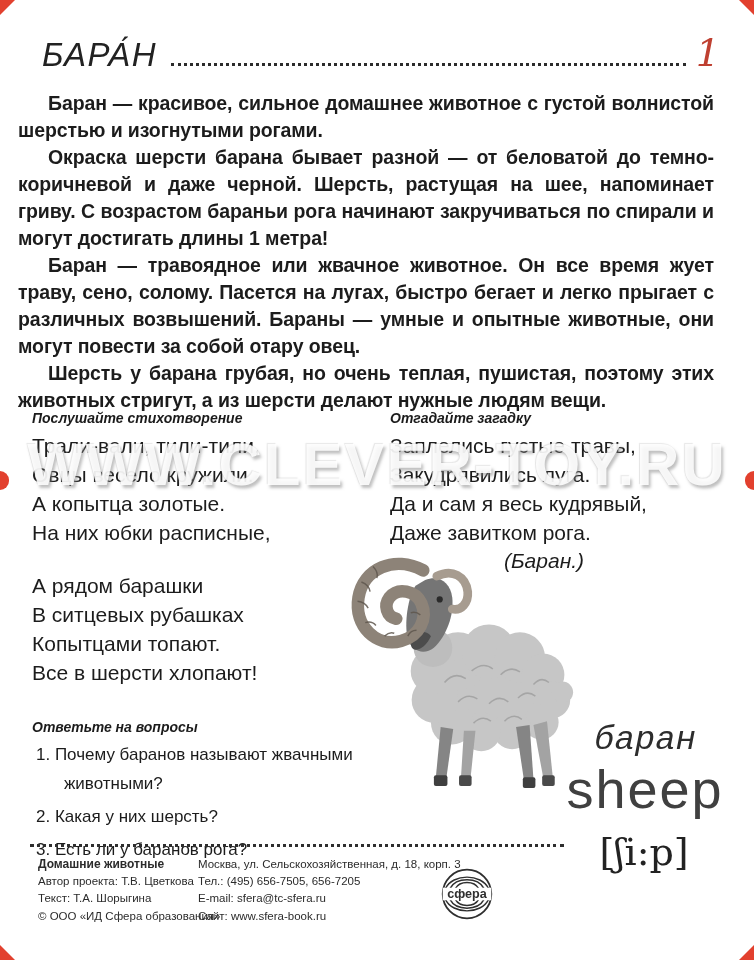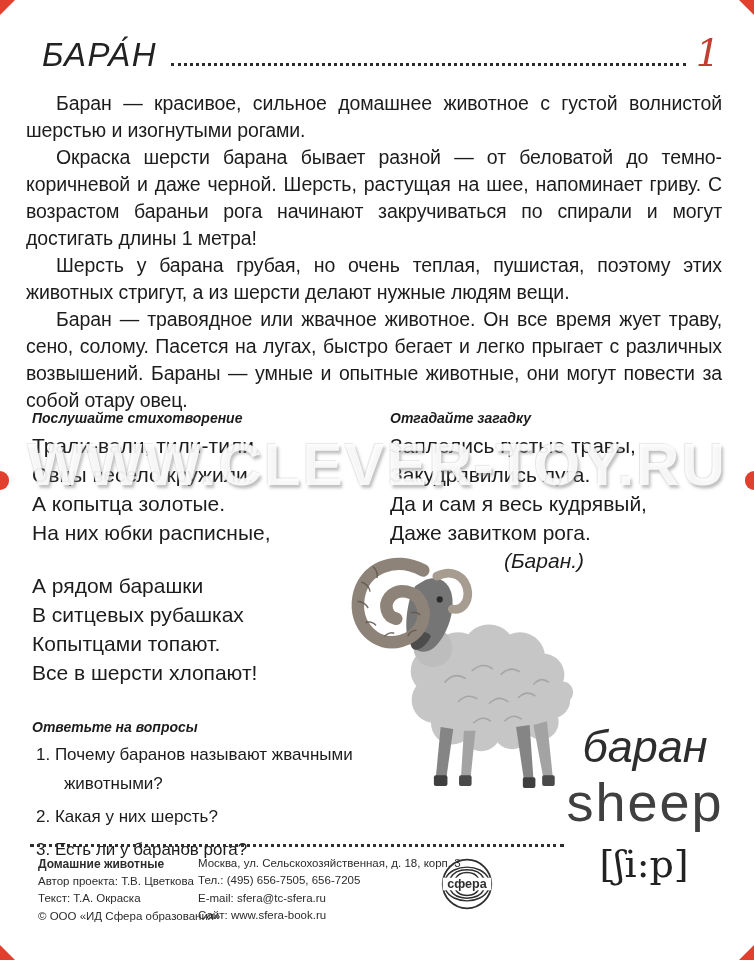--- a/index.html
+++ b/index.html
@@ -32,21 +32,21 @@
   .leader{
     flex:1;height:0.55em;margin:0 10px 0 14px;
     border-bottom:3px dotted #2b2b2b;
   }
   .page-num{
     font-family:"DejaVu Serif",serif;font-style:italic;
     font-size:38px;color:#bf4031;line-height:1;
   }
 
   
-  .body-text{position:absolute;top:90px;left:26px;width:696px;}
+  .body-text{position:absolute;top:90px;left:18px;width:696px;font-weight:bold;}
   .body-text p{
     margin:0;font-size:19.5px;line-height:27px;
     text-align:justify;text-indent:30px;letter-spacing:-0.1px;
   }
 
   .sec-heading{
     font-size:14px;font-weight:bold;font-style:italic;
     margin:0 0 5px 0;color:#1b1b1b;
   }
   .pline{font-size:21px;line-height:29px;}
@@ -63,22 +63,22 @@
 
   
   .ram-wrap{position:absolute;top:545px;left:344px;width:232px;height:248px;z-index:1;}
 
   
   .vocab{
     position:absolute;top:722px;left:552px;width:186px;
     display:flex;flex-direction:column;z-index:2;
   }
   .vocab .ru{
-    font-family:Liberation Sans, sans-serif;font-style:italic;
-    font-size:45px;text-align:center;color:#2d2d2d;line-height:1.1;
+    font-family:Liberation Mono, monospace;font-style:italic;
+    font-size:34px;text-align:center;color:#2d2d2d;line-height:1.1;
   }
   .vocab .en{
     font-size:54px;letter-spacing:2px;text-align:center;
     color:#404040;line-height:1.05;margin-top:2px;font-weight:400;
   }
   .vocab .tr{
     font-family:"DejaVu Serif",serif;font-size:38px;
     text-align:center;padding-right:2px;color:#222;margin-top:12px;
   }
 
@@ -87,21 +87,21 @@
     position:absolute;top:430px;left:50%;transform:translateX(-50%);
     white-space:nowrap;font-size:60px;font-weight:bold;letter-spacing:2px;
     color:rgba(255,255,255,0.88);
     text-shadow:2px 3px 3px rgba(130,130,130,0.50),-1px -1px 1px rgba(160,160,160,0.25);
     z-index:4;pointer-events:none;
   }
 
   
   .footer{position:absolute;top:844px;left:30px;width:696px;z-index:2;}
   .dots-sep{width:534px;border-top:3px dotted #2e2e2e;margin-bottom:8px;}
-  .footer-row{display:flex;align-items:flex-start;}
+  .footer-row{display:flex;align-items:flex-end;}
   .fcol{font-size:11.5px;line-height:1.5;color:#2b2b2b;}
   .fcol div{white-space:nowrap;}
   .fcol1{width:160px;margin-left:8px;}
   .fcol1 .series{font-weight:bold;font-size:12px;}
   .fcol2{width:236px;}
   .logo{margin-left:6px;margin-top:2px;}
 </style>
 </head>
 <body>
 
@@ -116,22 +116,22 @@
 
   <div class="title-row">
     <h1 class="title">БАРА́Н</h1>
     <div class="leader"></div>
     <span class="page-num">1</span>
   </div>
 
   <div class="body-text">
     <p>Баран — красивое, сильное домашнее животное с густой волнистой шерстью и изогнутыми рогами.</p>
     <p>Окраска шерсти барана бывает разной — от беловатой до темно-коричневой и даже черной. Шерсть, растущая на шее, напоминает гриву. С возрастом бараньи рога начинают закручиваться по спирали и могут достигать длины 1 метра!</p>
+    <p>Баран — травоядное или жвачное животное. Он все время жует траву, сено, солому. Пасется на лугах, быстро бегает и легко прыгает с различных возвышений. Бараны — умные и опытные животные, они могут повести за собой отару овец.</p>
     <p>Шерсть у барана грубая, но очень теплая, пушистая, поэтому этих животных стригут, а из шерсти делают нужные людям вещи.</p>
-    <p>Баран — травоядное или жвачное животное. Он все время жует траву, сено, солому. Пасется на лугах, быстро бегает и легко прыгает с различных возвышений. Бараны — умные и опытные животные, они могут повести за собой отару овец.</p>
   </div>
 
   <div class="col-left">
     <h2 class="sec-heading">Послушайте стихотворение</h2>
     <div class="pline">Трали-вали, тили-тили,</div>
     <div class="pline">Овцы весело кружили.</div>
     <div class="pline">А копытца золотые.</div>
     <div class="pline">На них юбки расписные,</div>
     <div class="stanza-gap"></div>
     <div class="pline">А рядом барашки</div>
@@ -228,21 +228,21 @@
   </div>
 
   <div class="watermark">WWW.CLEVER-TOY.RU</div>
 
   <div class="footer">
     <div class="dots-sep"></div>
     <div class="footer-row">
       <div class="fcol fcol1">
         <div class="series">Домашние животные</div>
         <div>Автор проекта: Т.В. Цветкова</div>
-        <div>Текст: Т.А. Окраска</div>
+        <div>Текст: Т.А. Шорыгина</div>
         <div>© ООО «ИД Сфера образования»</div>
       </div>
       <div class="fcol fcol2">
         <div>Москва, ул. Сельскохозяйственная, д. 18, корп. 3</div>
         <div>Тел.: (495) 656-7505, 656-7205</div>
         <div>E-mail: sfera@tc-sfera.ru</div>
         <div>Сайт: www.sfera-book.ru</div>
       </div>
       <div class="logo">
         <svg width="54" height="54" viewBox="0 0 60 60">

